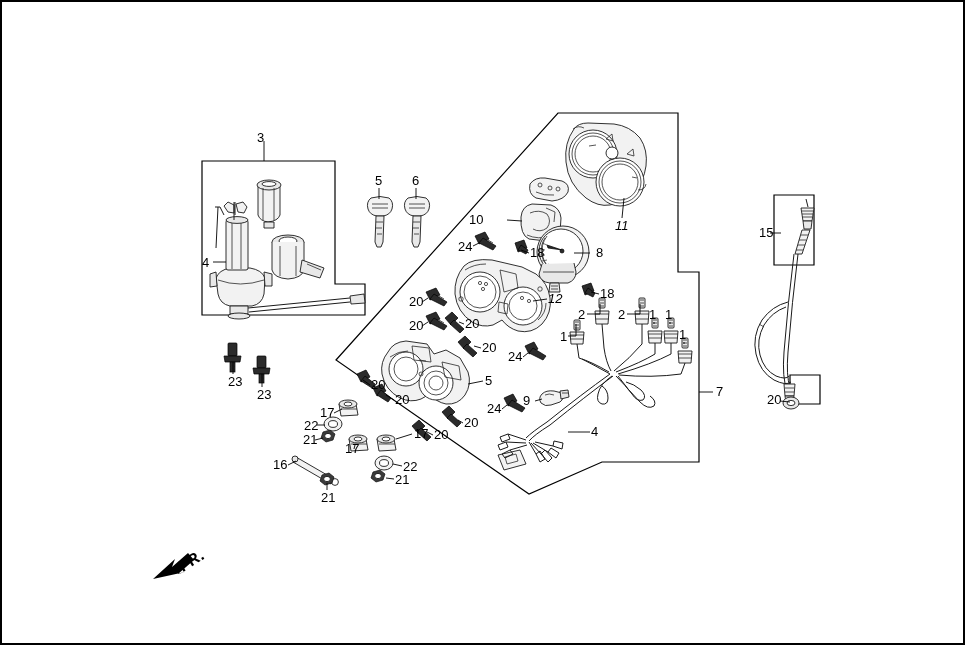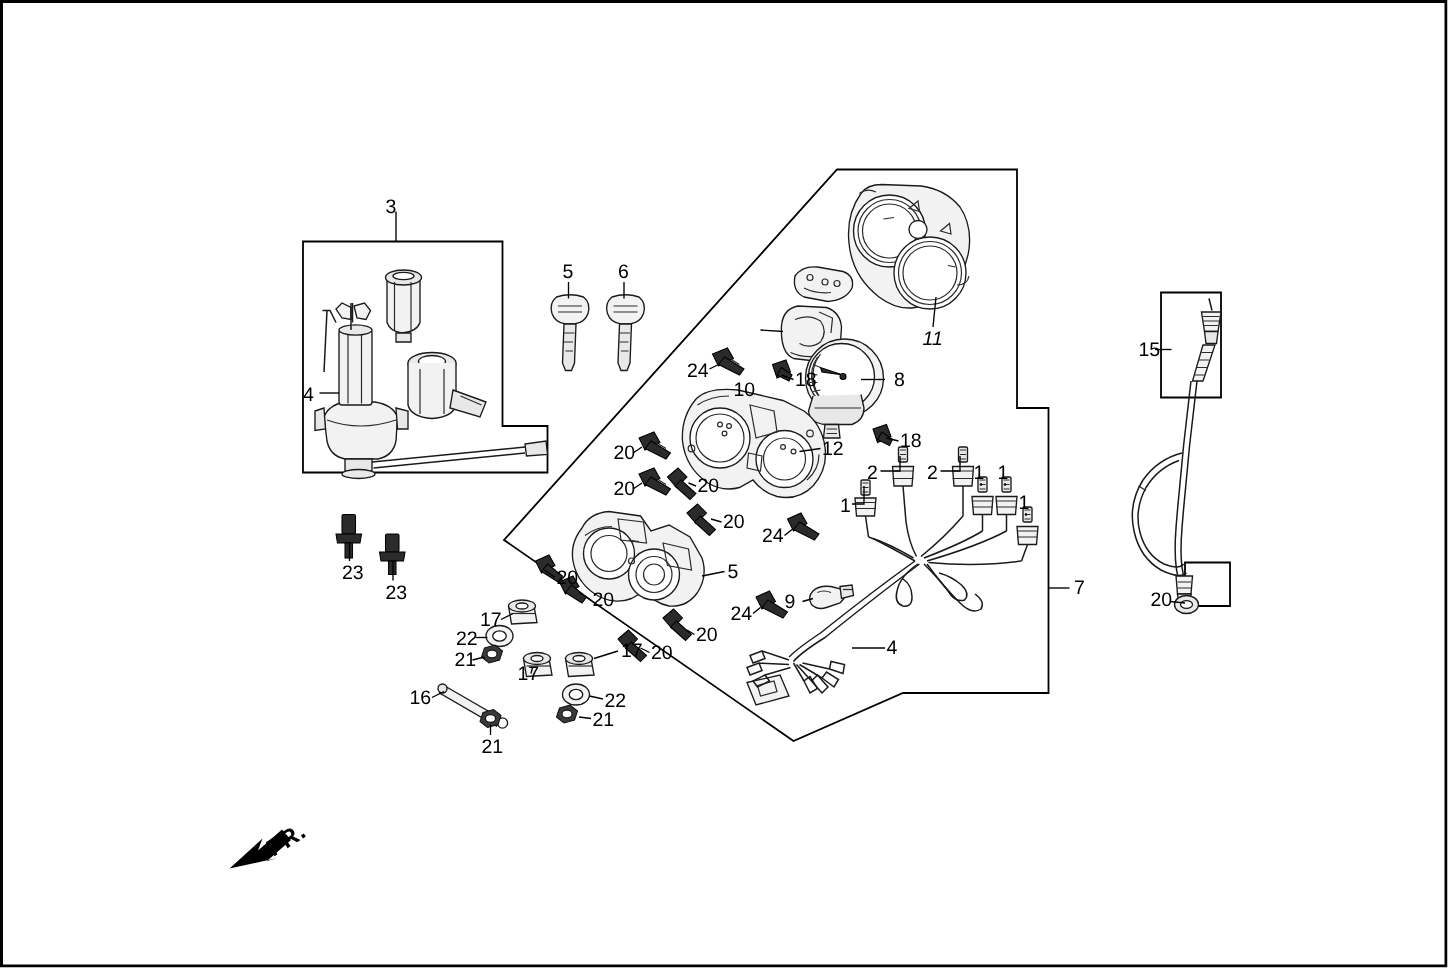--- a/index.html
+++ b/index.html
@@ -573,23 +573,23 @@
 
   </svg>
 
   <span class="lbl" style="left:255px; top:129px;">3</span>
   <span class="lbl" style="left:200px; top:254px;">4</span>
   <span class="lbl" style="left:373px; top:172px;">5</span>
   <span class="lbl" style="left:410px; top:172px;">6</span>
   <span class="lbl" style="left:714px; top:383px;">7</span>
   <span class="lbl" style="left:594px; top:244px;">8</span>
   <span class="lbl" style="left:521px; top:392px;">9</span>
-  <span class="lbl" style="left:487px; top:211px;margin-top:40px;">10</span>
+  <span class="lbl" style="left:467px; top:211px;">10</span>
   <span class="lbl" style="left:613px; top:217px;font-style:italic;">11</span>
-  <span class="lbl" style="left:546px; top:290px;">12</span>
+  <span class="lbl" style="left:546px; top:290px;font-style:italic;">12</span>
   <span class="lbl" style="left:483px; top:372px;">5</span>
   <span class="lbl" style="left:589px; top:423px;">4</span>
   <span class="lbl" style="left:757px; top:224px;text-align:center;">15</span>
   <span class="lbl" style="left:271px; top:456px;">16</span>
   <span class="lbl" style="left:318px; top:404px;">17</span>
   <span class="lbl" style="left:343px; top:440px;">17</span>
   <span class="lbl" style="left:528px; top:244px;">18</span>
   <span class="lbl" style="left:598px; top:285px;">18</span>
   <span class="lbl" style="left:765px; top:391px;">20</span>
   <span class="lbl" style="left:407px; top:293px;">20</span>

